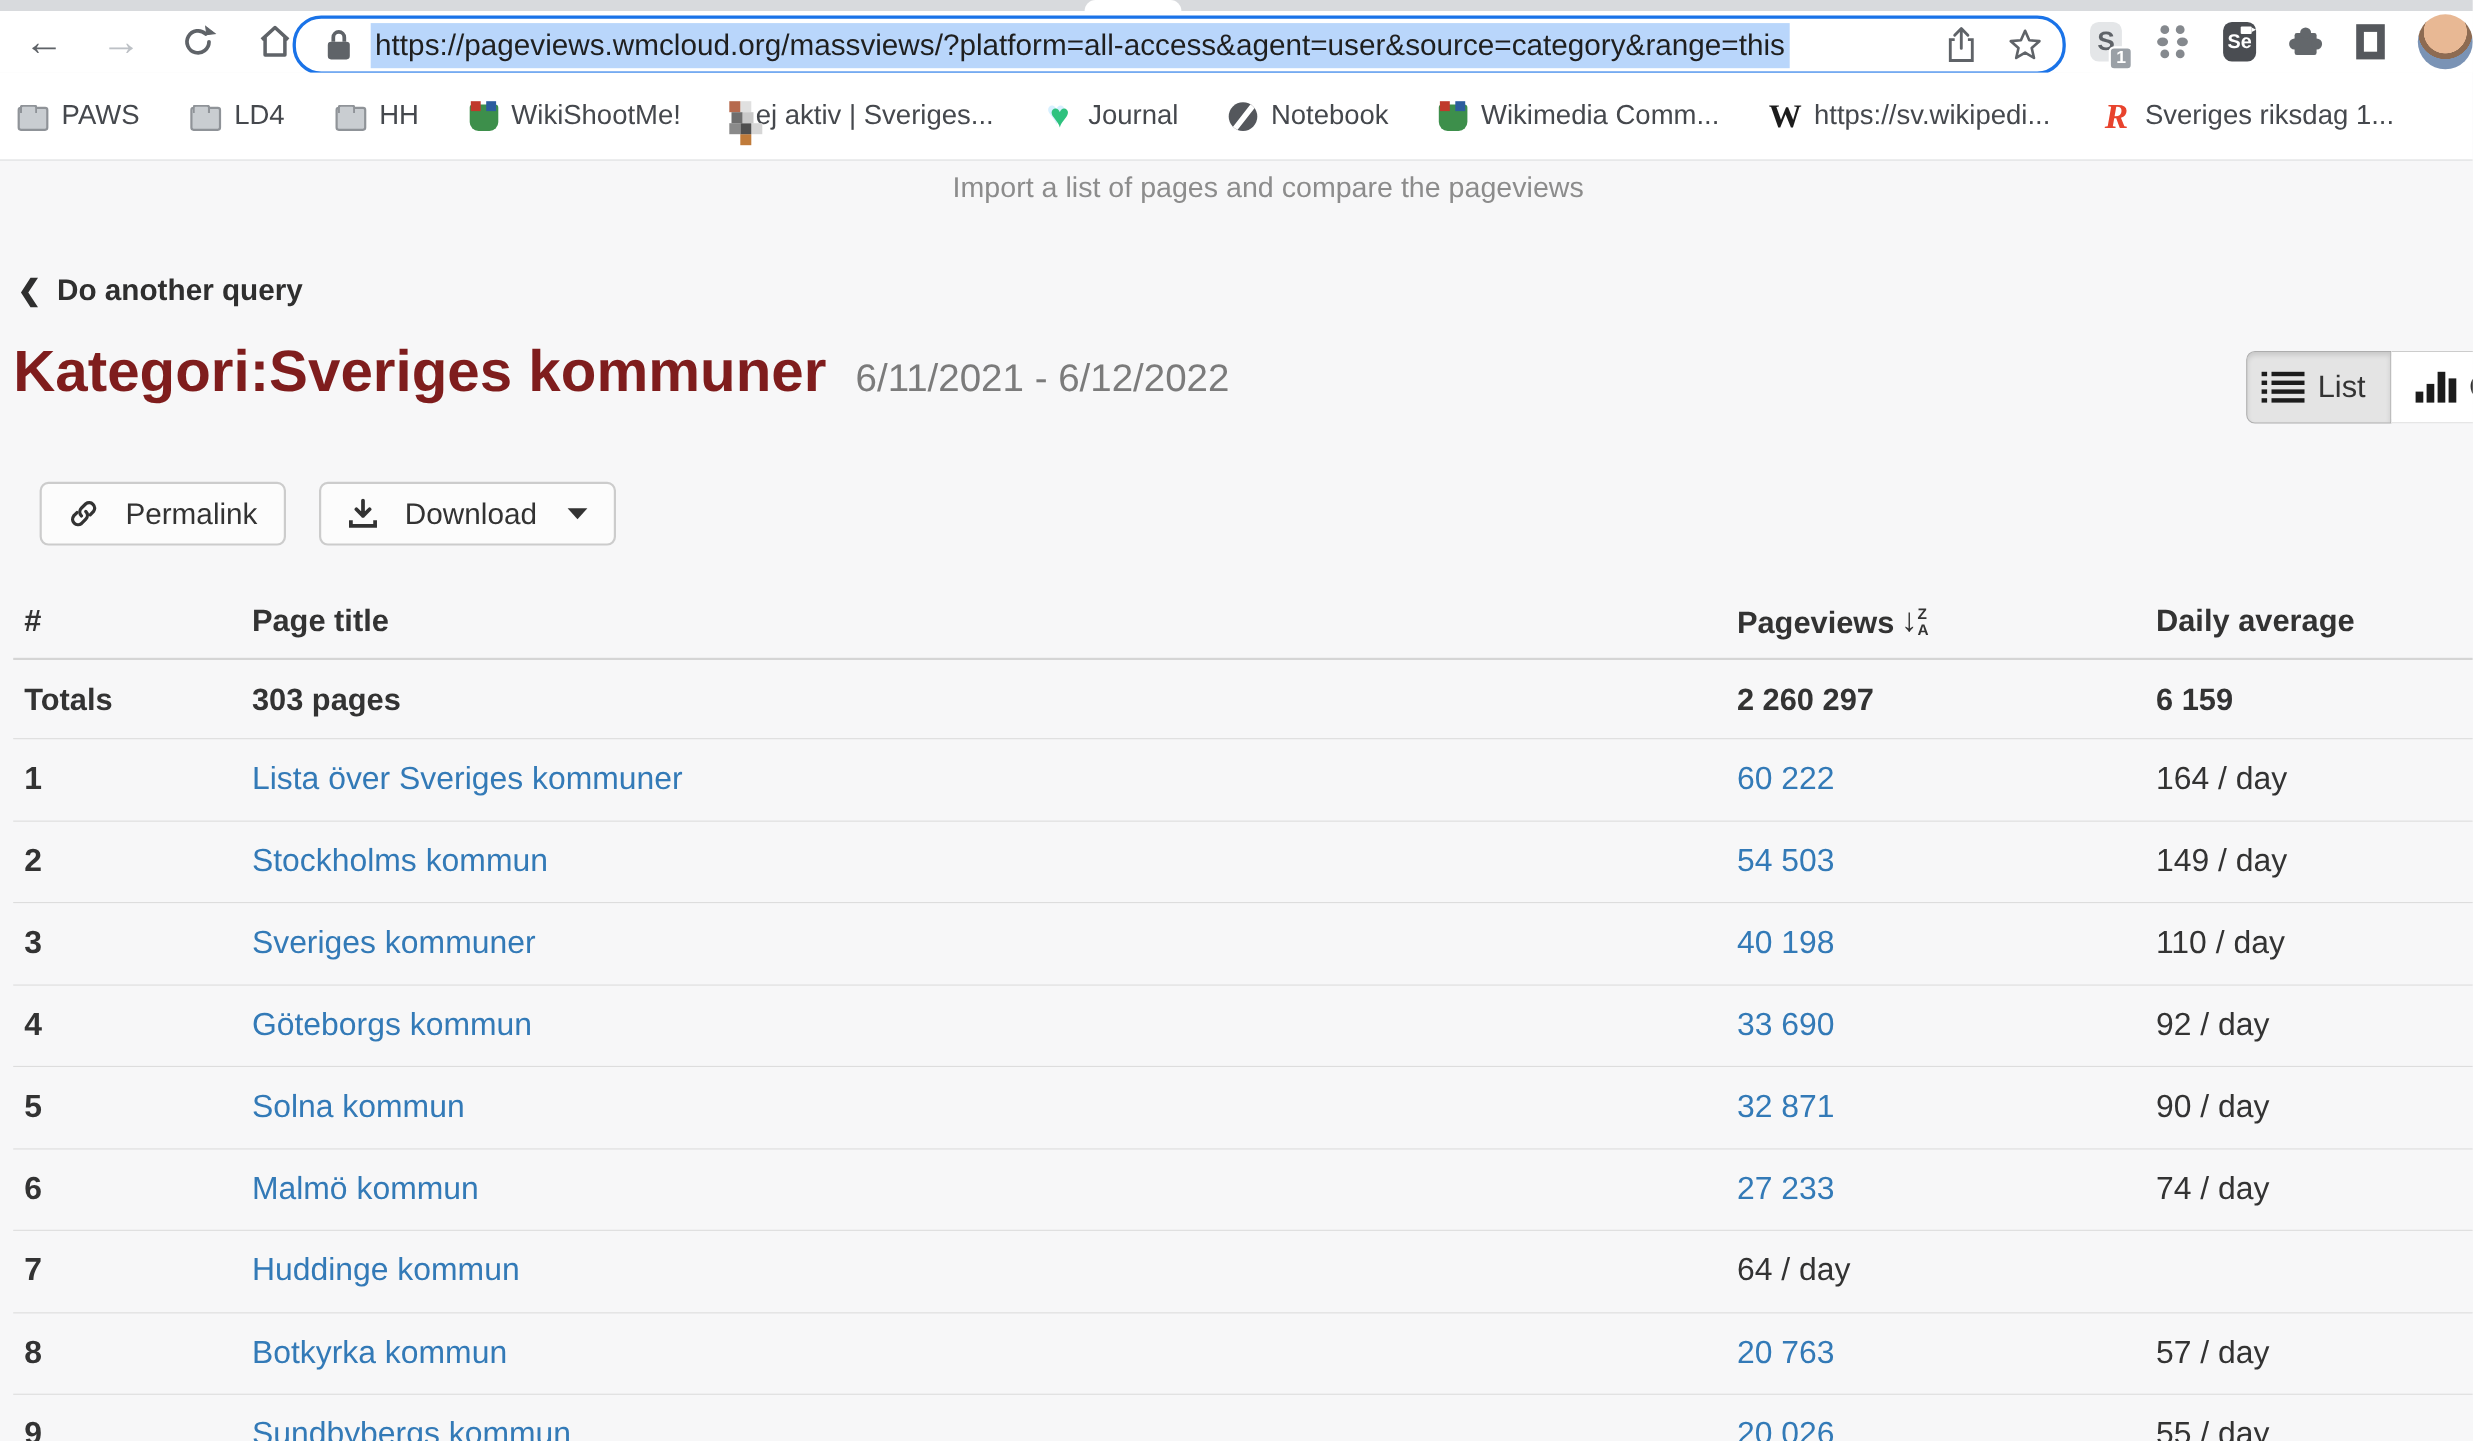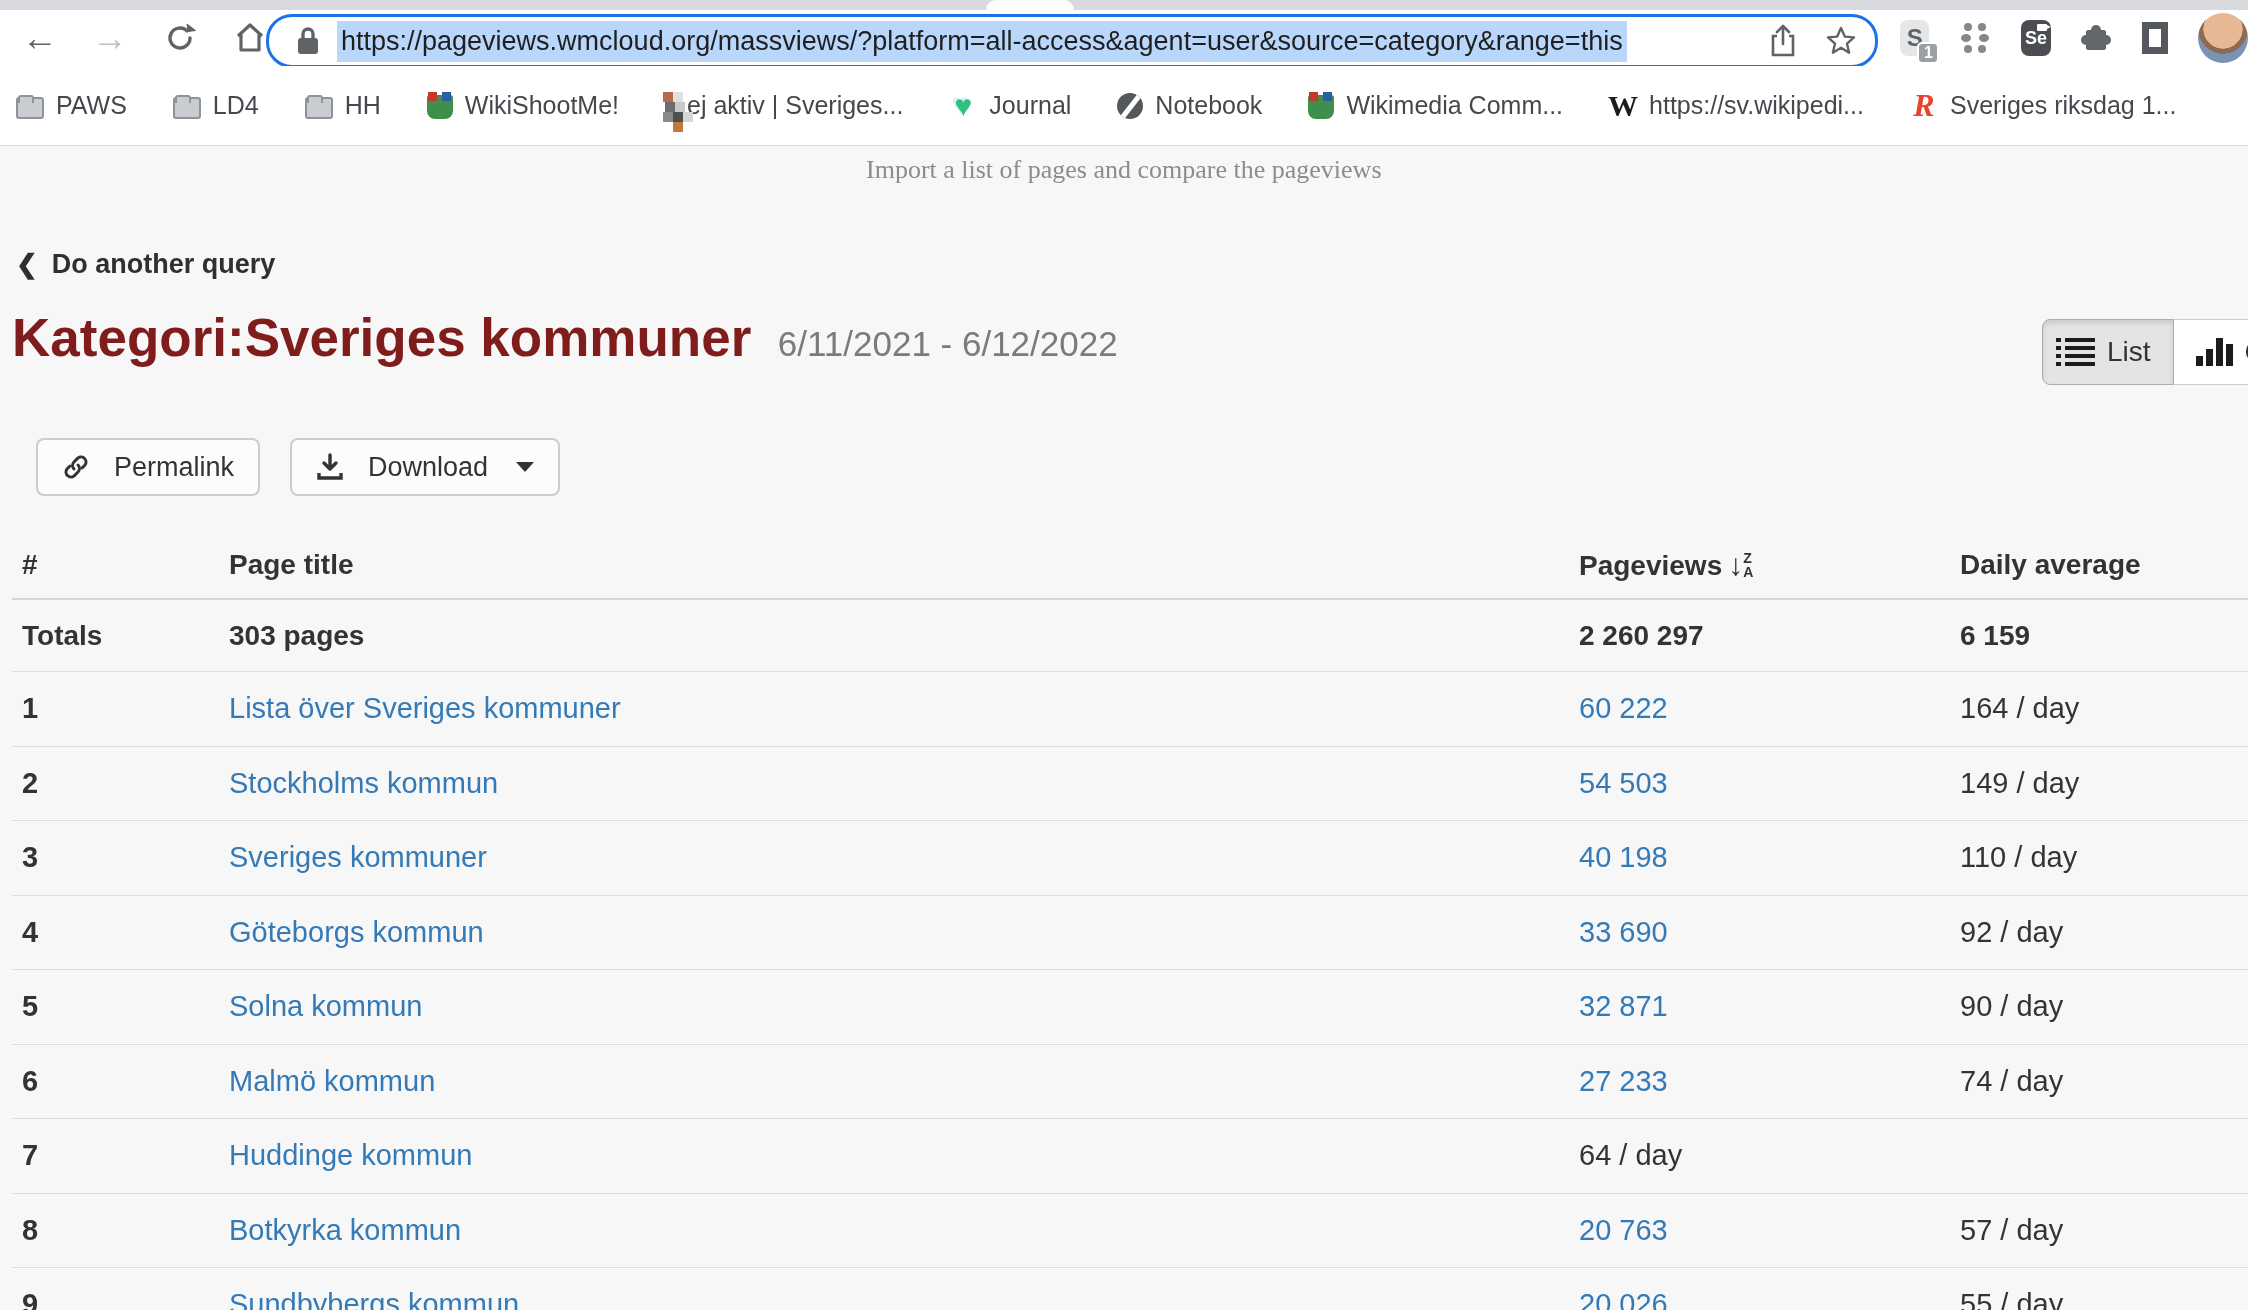--- a/index.html
+++ b/index.html
@@ -60,21 +60,21 @@
   .icon-mosaic { width:10px; height:10px; background:#6e6e6e; margin-top:2px;
       box-shadow:10px 0 #c9c9c9, -2px 10px #8a8a8a, 8px 10px #4f4f4f, 18px 10px #d6d6d6, 8px 20px #c07b3a, -2px -10px #b66a4e, 8px -10px #e0e0e0; }
   .icon-heart { font-size:30px; color:#2ec27e; line-height:1; text-shadow:-3px -2px 0 #38b6ff33; }
   .icon-globe { width:26px; height:26px; border-radius:50%; background:#54575c; overflow:hidden; }
   .icon-globe:after { content:""; position:absolute; left:11px; top:-2px; width:5px; height:32px; background:#fff; transform:rotate(38deg); border-radius:3px; }
   .icon-wikipedia { font-family:"Liberation Serif", serif; font-size:30px; color:#1c1c1c; font-weight:bold; }
   .icon-riksdag { font-family:"Liberation Serif", serif; font-style:italic; font-weight:bold; font-size:32px; color:#e8432d; }
 
   
   .page { position:absolute; top:147px; left:0; width:2248px; height:1163px; background:#f7f7f8; }
-  .notice { position:absolute; left:866px; top:8px; font-size:26px; color:#8c8c8c;font-family:Liberation Serif, serif; }
+  .notice { position:absolute; left:866px; top:8px; font-size:26px; color:#8c8c8c; }
   .back-link { position:absolute; left:16px; top:102px; font-size:27px; font-weight:bold; color:#2f2f2f;
                display:flex; align-items:center; gap:14px; cursor:pointer; }
   .back-link .chev { font-size:26px; font-weight:bold; }
   .title-row { position:absolute; left:12px; top:160px; white-space:nowrap; }
   .page-title { display:inline; font-size:53px; font-weight:bold; color:#7f1d1d; }
   .date-range { display:inline; font-size:35px; color:#7b7b7b; margin-left:22px; }
 
   .view-toggle { position:absolute; left:2042px; top:172px; height:66px; display:flex; }
   .btn-toggle { height:66px; display:flex; align-items:center; gap:12px; font-size:28px; color:#333;
                 border:1px solid #adadad; padding:0 22px; background:#fff; cursor:pointer; white-space:nowrap; }

